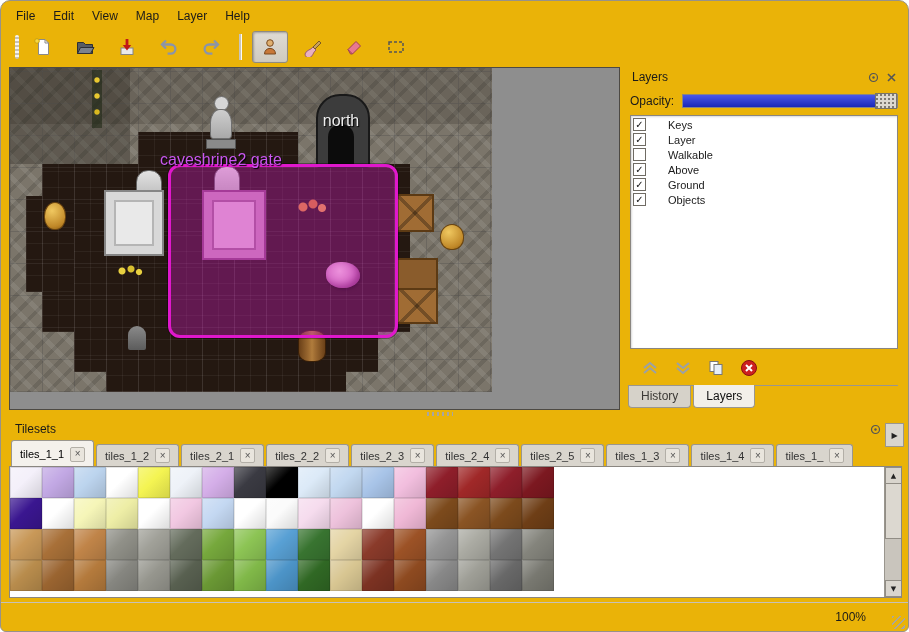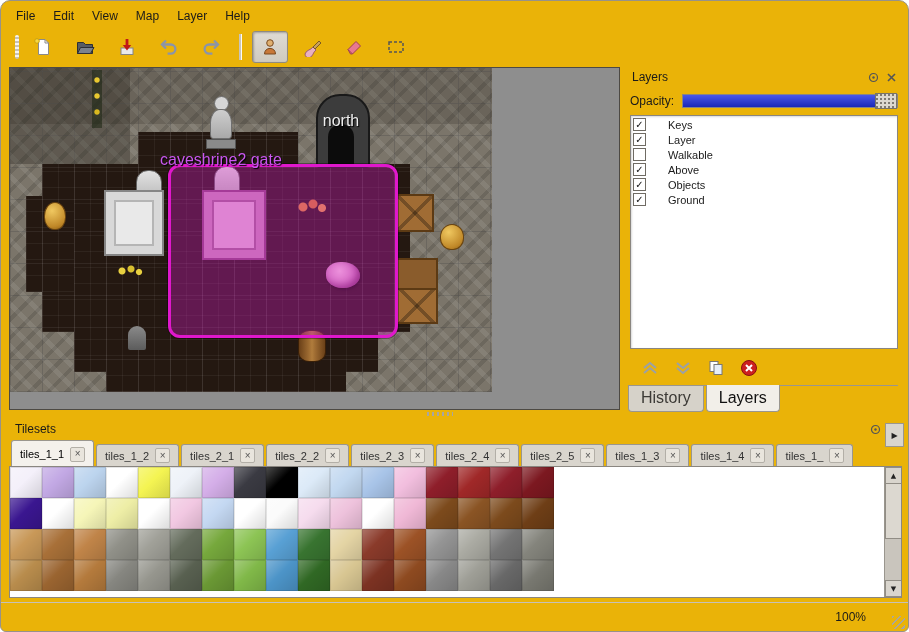--- a/index.html
+++ b/index.html
@@ -99,21 +99,21 @@
   .layer-list{position:absolute;left:6px;top:48px;right:4px;height:232px;background:#fff;border:1px solid #8a8680;
     box-shadow:inset 1px 1px 2px rgba(0,0,0,0.15);overflow:hidden;}
   .layer-row{display:flex;align-items:flex-end;gap:22px;height:15px;padding:0 2px;font-size:11px;}
   .layer-row.selected{background:#1f2d9c;color:#fff;}
   .cb{width:11px;height:11px;min-width:11px;background:#fff;border:1px solid #6f6b63;display:inline-flex;align-items:center;justify-content:center;
     font:bold 10px "DejaVu Sans",sans-serif;color:#111;}
   .cb.checked::after{content:"✓";margin-top:-1px;}
   .layer-btns{position:absolute;left:6px;top:288px;right:4px;height:26px;display:flex;align-items:center;gap:9px;padding-left:8px;}
   .layer-btn{width:24px;height:22px;display:flex;align-items:center;justify-content:center;border-radius:3px;}
   .side-tabs{position:absolute;left:4px;top:318px;right:4px;height:26px;display:flex;align-items:flex-start;gap:2px;border-top:1px solid #9a968e;}
-  .side-tab{padding:3px 12px 4px;font-size:16px;background:#d6d2c9;border:1px solid #9a968e;border-top:none;border-radius:0 0 4px 4px;color:#3c3a36;}
+  .side-tab{padding:3px 12px 4px;font-size:12px;background:#d6d2c9;border:1px solid #9a968e;border-top:none;border-radius:0 0 4px 4px;color:#3c3a36;}
   .side-tab.active{background:#f2efe9;margin-top:-1px;padding-top:4px;color:#111;}
   
   .tilesets-panel{position:absolute;left:6px;top:418px;width:897px;height:182px;}
   .ts-tabs{position:absolute;left:2px;top:20px;right:2px;height:27px;display:flex;align-items:flex-end;overflow:hidden;border-bottom:1px solid #9a968e;padding-left:2px;}
   .ts-tab{display:inline-flex;align-items:center;gap:6px;padding:0 8px;background:#d9d5cd;border:1px solid #9a968e;border-bottom:none;
     margin-right:2px;height:21px;font-size:11px;white-space:nowrap;border-radius:3px 3px 0 0;color:#333;}
   .ts-tab.active{height:26px;background:#f4f1ec;margin-bottom:-1px;color:#000;}
   .tab-close{width:13px;height:13px;border:1px solid #b3afa7;background:#e9e5dd;display:inline-flex;align-items:center;justify-content:center;
     font-size:10px;line-height:1;color:#555;border-radius:2px;}
   .tab-close::before{content:"×";}
@@ -311,25 +311,25 @@
       <div class="layer-row">
         <span class="cb"></span>
         <span>Walkable</span>
       </div>
       <div class="layer-row">
         <span class="cb checked"></span>
         <span>Above</span>
       </div>
       <div class="layer-row">
         <span class="cb checked"></span>
-        <span>Objects</span>
+        <span>Ground</span>
       </div>
       <div class="layer-row">
         <span class="cb checked"></span>
-        <span>Ground</span>
+        <span>Objects</span>
       </div>
     </div>
     <div class="layer-btns">
       <div class="layer-btn">
         <span>
             <svg width="18" height="16" viewBox="0 0 18 16">
               <path d="M3 8l6-5 6 5" fill="none" stroke="#9aa0a8" stroke-width="2"></path>
               <path d="M3 13l6-5 6 5" fill="none" stroke="#9aa0a8" stroke-width="2"></path>
             </svg>
           </span>

